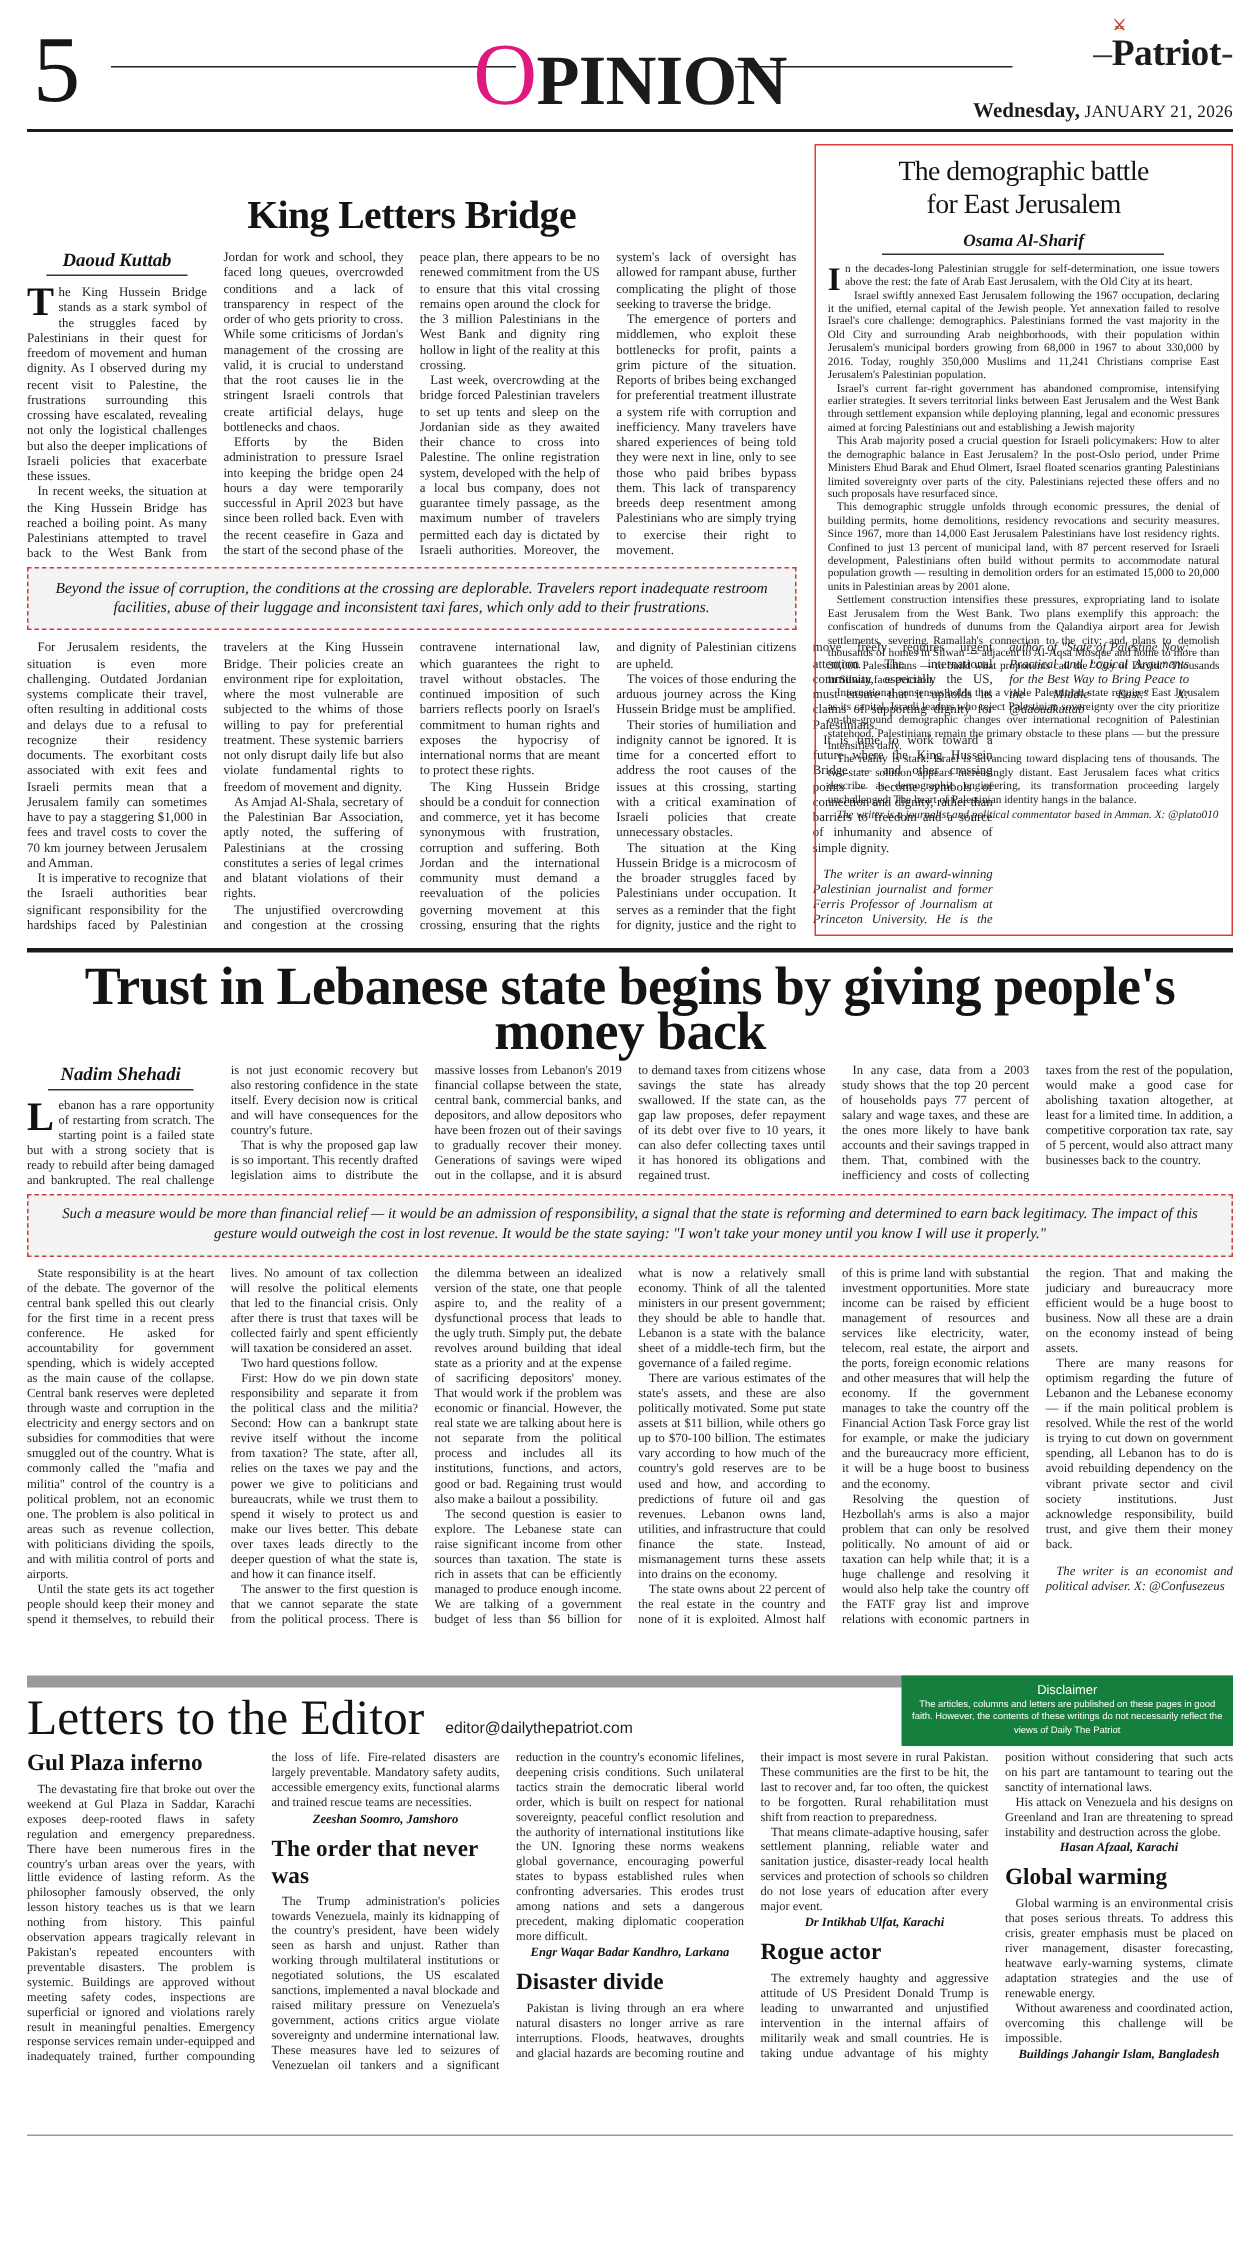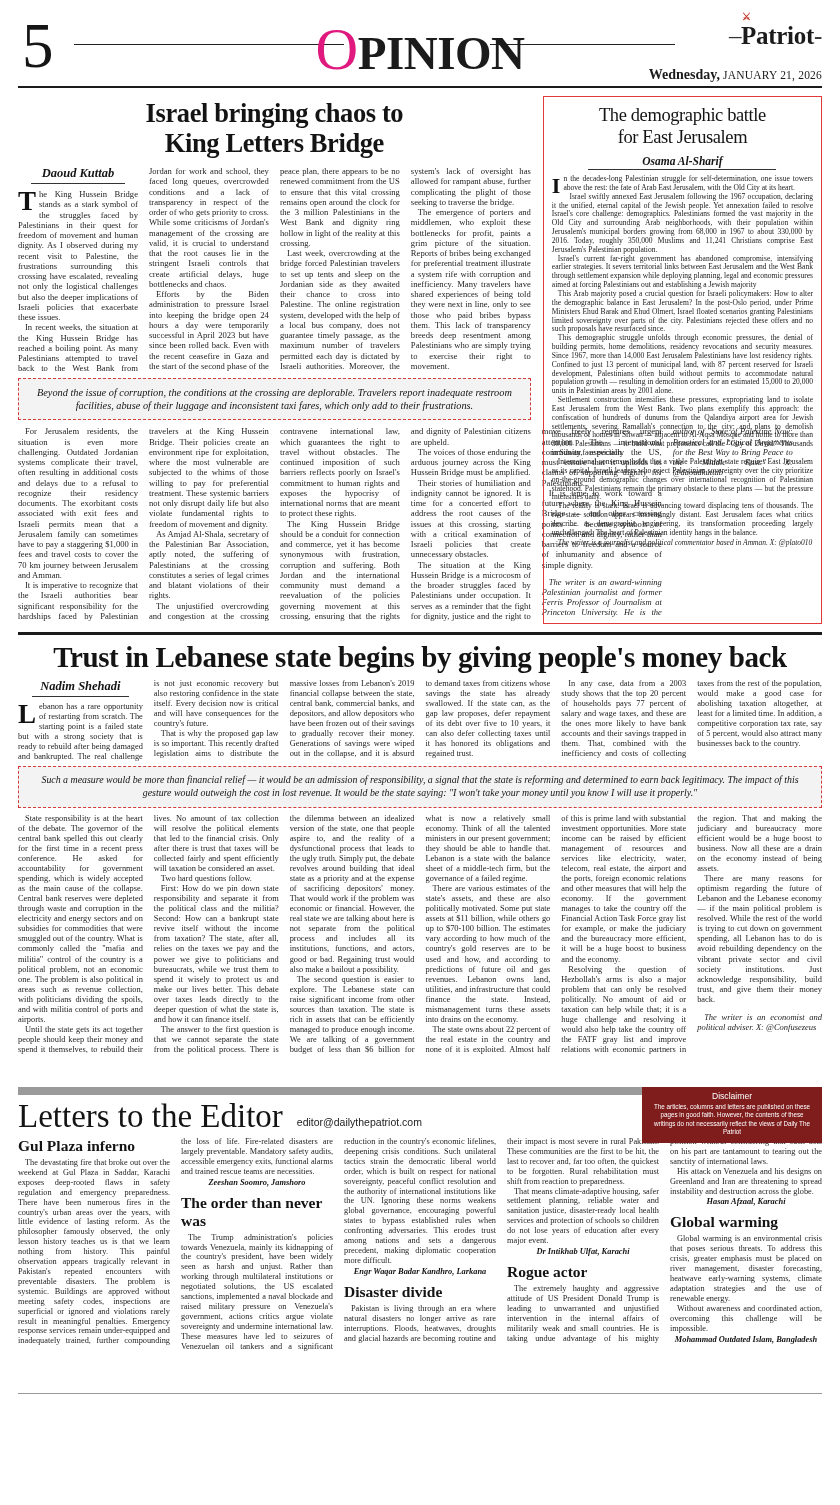--- a/index.html
+++ b/index.html
@@ -92,37 +92,37 @@
   .art1-side .byline{ font-size:11.5px; width:72%; }
   .side-body p{ font-size:7.55px; line-height:8.85px; text-align:justify; margin:0; text-indent:6px; }
   .side-body p.first{ text-indent:0; }
   .side-body .dropcap{ font-size:22px; line-height:17px; }
   .side-body .tailnote{ font-size:7.5px; line-height:9px; }
 
   .hr-heavy{ margin:8px 18px 0 18px; border-top:3px solid #1b1b1b; }
 
   
   .art2{ padding:7px 18px 0 18px; box-sizing:border-box; }
-  .art2 .hl-main{ font-size:29px; line-height:30px; margin:0 0 7px 0; }
+  .art2 .hl-main{ font-size:36px; line-height:30px; margin:0 0 7px 0; }
   .art2-body{ column-count:6; column-gap:11px; height:400px; }
   .art2-body p.body{ font-size:8.4px; line-height:10.05px; }
   .art2 .pullquote{ font-size:9.9px; line-height:12.8px;font-style:italic; }
 
   
   .letters-wrap{ padding:0 18px; box-sizing:border-box; position:relative; }
   .letters-topbar{ height:8px; background:#9a9a9a; margin-top:8px; }
   .letters-head{ display:flex; align-items:flex-start; gap:14px; padding-top:2px; position:relative; }
   .letters-title{
     font-family:"Liberation Serif", serif; font-size:33px; line-height:38px; color:#141414; font-weight:400;
   }
   .letters-email{
     font-family:"Liberation Sans", sans-serif; font-size:10.5px; color:#222; margin-top:19px;
   }
   .disclaimer{
-    position:absolute; right:0; top:-8px; width:180px; background:#7f1d1d; color:#ffffff;
+    position:absolute; right:0; top:-8px; width:221px; background:#15803d; color:#ffffff;
     padding:4px 7px 6px 7px; box-sizing:border-box; text-align:center;
   }
   .disclaimer-title{ font-family:"Liberation Sans", sans-serif; font-size:8.6px; margin-bottom:2px; }
   .disclaimer-text{ font-family:"Liberation Sans", sans-serif; font-size:6.3px; line-height:8.4px; }
 
   .letters-body{ column-count:5; column-gap:11px; height:252px; margin-top:2px; }
   .letter-h{
     font-family:"Liberation Serif", serif; font-size:15.5px; line-height:18px; font-weight:700;
     margin:6px 0 3px 0; color:#141414; break-after:avoid;
   }
@@ -155,21 +155,21 @@
         <span class="md">JANUARY 21, 2026</span>
       </div>
     </div>
   </div>
   <div class="masthead-rule"></div>
 
   <div class="art1">
 
     <div class="art1-main">
       <div class="hl-main">
-        <span>Israel bringing chaos to</span><br>
+        <br>
         <span>King Letters Bridge</span>
       </div>
 
       <div class="art1-body cols">
         <div class="byline">Daoud Kuttab</div>
         <p class="body first"><span class="dropcap">T</span><span>he King Hussein Bridge stands as a stark symbol of the struggles faced by Palestinians in their quest for freedom of movement and human dignity. As I observed during my recent visit to Palestine, the frustrations surrounding this crossing have escalated, revealing not only the logistical challenges but also the deeper implications of Israeli policies that exacerbate these issues.</span></p>
         <p class="body">In recent weeks, the situation at the King Hussein Bridge has reached a boiling point. As many Palestinians attempted to travel back to the West Bank from Jordan for work and school, they faced long queues, overcrowded conditions and a lack of transparency in respect of the order of who gets priority to cross. While some criticisms of Jordan's management of the crossing are valid, it is crucial to understand that the root causes lie in the stringent Israeli controls that create artificial delays, huge bottlenecks and chaos.</p>
         <p class="body">Efforts by the Biden administration to pressure Israel into keeping the bridge open 24 hours a day were temporarily successful in April 2023 but have since been rolled back. Even with the recent ceasefire in Gaza and the start of the second phase of the peace plan, there appears to be no renewed commitment from the US to ensure that this vital crossing remains open around the clock for the 3 million Palestinians in the West Bank and dignity ring hollow in light of the reality at this crossing.</p>
         <p class="body">Last week, overcrowding at the bridge forced Palestinian travelers to set up tents and sleep on the Jordanian side as they awaited their chance to cross into Palestine. The online registration system, developed with the help of a local bus company, does not guarantee timely passage, as the maximum number of travelers permitted each day is dictated by Israeli authorities. Moreover, the system's lack of oversight has allowed for rampant abuse, further complicating the plight of those seeking to traverse the bridge.</p>
         <p class="body">The emergence of porters and middlemen, who exploit these bottlenecks for profit, paints a grim picture of the situation. Reports of bribes being exchanged for preferential treatment illustrate a system rife with corruption and inefficiency. Many travelers have shared experiences of being told they were next in line, only to see those who paid bribes bypass them. This lack of transparency breeds deep resentment among Palestinians who are simply trying to exercise their right to movement.</p>
@@ -241,35 +241,35 @@
         <div class="disclaimer-text">The articles, columns and letters are published on these pages in good faith. However, the contents of these writings do not necessarily reflect the views of Daily The Patriot</div>
       </div>
     </div>
 
     <div class="letters-body cols">
 
       <div class="letter-h first">Gul Plaza inferno</div>
       <p class="body">The devastating fire that broke out over the weekend at Gul Plaza in Saddar, Karachi exposes deep-rooted flaws in safety regulation and emergency preparedness. There have been numerous fires in the country's urban areas over the years, with little evidence of lasting reform. As the philosopher famously observed, the only lesson history teaches us is that we learn nothing from history. This painful observation appears tragically relevant in Pakistan's repeated encounters with preventable disasters. The problem is systemic. Buildings are approved without meeting safety codes, inspections are superficial or ignored and violations rarely result in meaningful penalties. Emergency response services remain under-equipped and inadequately trained, further compounding the loss of life. Fire-related disasters are largely preventable. Mandatory safety audits, accessible emergency exits, functional alarms and trained rescue teams are necessities.</p>
       <div class="sig">Zeeshan Soomro, Jamshoro</div>
 
-      <div class="letter-h">The order than never was</div>
+      <div class="letter-h">The order that never was</div>
       <p class="body">The Trump administration's policies towards Venezuela, mainly its kidnapping of the country's president, have been widely seen as harsh and unjust. Rather than working through multilateral institutions or negotiated solutions, the US escalated sanctions, implemented a naval blockade and raised military pressure on Venezuela's government, actions critics argue violate sovereignty and undermine international law. These measures have led to seizures of Venezuelan oil tankers and a significant reduction in the country's economic lifelines, deepening crisis conditions. Such unilateral tactics strain the democratic liberal world order, which is built on respect for national sovereignty, peaceful conflict resolution and the authority of international institutions like the UN. Ignoring these norms weakens global governance, encouraging powerful states to bypass established rules when confronting adversaries. This erodes trust among nations and sets a dangerous precedent, making diplomatic cooperation more difficult.</p>
       <div class="sig">Engr Waqar Badar Kandhro, Larkana</div>
 
       <div class="letter-h">Disaster divide</div>
       <p class="body">Pakistan is living through an era where natural disasters no longer arrive as rare interruptions. Floods, heatwaves, droughts and glacial hazards are becoming routine and their impact is most severe in rural Pakistan. These communities are the first to be hit, the last to recover and, far too often, the quickest to be forgotten. Rural rehabilitation must shift from reaction to preparedness.</p>
       <p class="body">That means climate-adaptive housing, safer settlement planning, reliable water and sanitation justice, disaster-ready local health services and protection of schools so children do not lose years of education after every major event.</p>
       <div class="sig">Dr Intikhab Ulfat, Karachi</div>
 
       <div class="letter-h">Rogue actor</div>
       <p class="body">The extremely haughty and aggressive attitude of US President Donald Trump is leading to unwarranted and unjustified intervention in the internal affairs of militarily weak and small countries. He is taking undue advantage of his mighty position without considering that such acts on his part are tantamount to tearing out the sanctity of international laws.</p>
       <p class="body">His attack on Venezuela and his designs on Greenland and Iran are threatening to spread instability and destruction across the globe.</p>
       <div class="sig">Hasan Afzaal, Karachi</div>
 
       <div class="letter-h">Global warming</div>
       <p class="body">Global warming is an environmental crisis that poses serious threats. To address this crisis, greater emphasis must be placed on river management, disaster forecasting, heatwave early-warning systems, climate adaptation strategies and the use of renewable energy.</p>
       <p class="body">Without awareness and coordinated action, overcoming this challenge will be impossible.</p>
-      <div class="sig">Mohammad Outdated Islam, Bangladesh</div>
+      <div class="sig">Buildings Jahangir Islam, Bangladesh</div>
     </div>
   </div>
 
   <div class="bottom-rule"></div>
 </div>
 
 </body></html>

